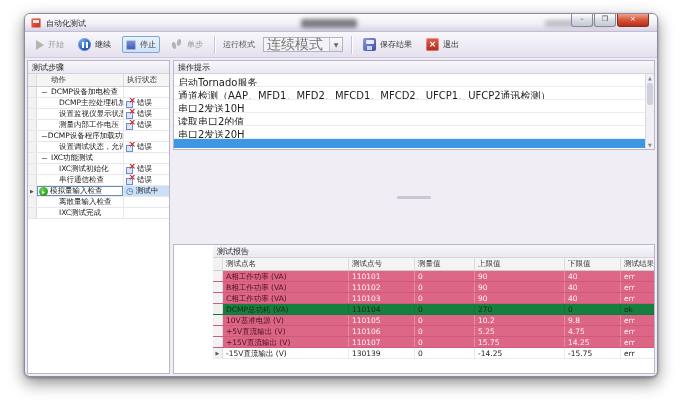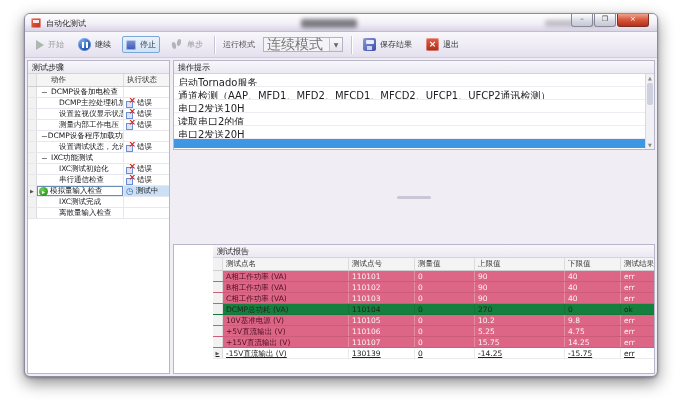--- a/index.html
+++ b/index.html
@@ -104,21 +104,21 @@
   .trow .c { padding:0 0 0 3px; border-right:1px solid rgba(0,0,0,.08); line-height:11px; overflow:hidden; white-space:nowrap; }
   .c.sel { flex:0 0 10px; background:#f2f2f2; border-right:1px solid #dcdcdc; font-size:5px; color:#555; text-align:center; padding:0; line-height:10px; }
   .c.name { flex:0 0 126px; } .c.id { flex:0 0 66px; } .c.meas { flex:0 0 60px; }
   .c.upper { flex:0 0 90px; } .c.lower { flex:0 0 56px; } .c.result { flex:1; border-right:none; }
   .trow.fail { background:#dd6585; }
   .trow.fail .c { color:#fdf4f6; border-right-color:rgba(255,255,255,.25); }
   .trow.fail .c.name { color:#4d1026; }
   .trow.fail .c.sel { background:#f2f2f2; color:#555; border-right-color:#dcdcdc; }
   .trow.pass { background:#15803d; }
   .trow.pass .c.sel { background:#efefef; }
-  .trow.current { background:#fff;text-decoration:underline; }
+  .trow.current { background:#fff; }
 </style>
 </head>
 <body>
 
 <div class="stage">
   <div class="win">
 
     <div class="titlebar">
       <span class="app-icon"></span>
       <span class="title-text">自动化测试</span>
@@ -266,28 +266,28 @@
                 <span>模拟量输入检查</span>
               </span>
               <span class="st">
                 <span class="ico-clock">◷</span>
                 <span>测试中</span>
               </span>
             </div>
             <div class="srow item">
               <span class="sel"></span>
               <span class="act">
+                <span>离散量输入检查</span>
+              </span>
+              <span class="st"></span>
+            </div>
+            <div class="srow item">
+              <span class="sel"></span>
+              <span class="act">
                 <span>IXC测试完成</span>
-              </span>
-              <span class="st"></span>
-            </div>
-            <div class="srow item">
-              <span class="sel"></span>
-              <span class="act">
-                <span>离散量输入检查</span>
               </span>
               <span class="st"></span>
             </div>
           </div>
       </div>
 
       <div class="rightcol">
 
         <div class="panel logpanel">
           <div class="panel-title">操作提示</div>

